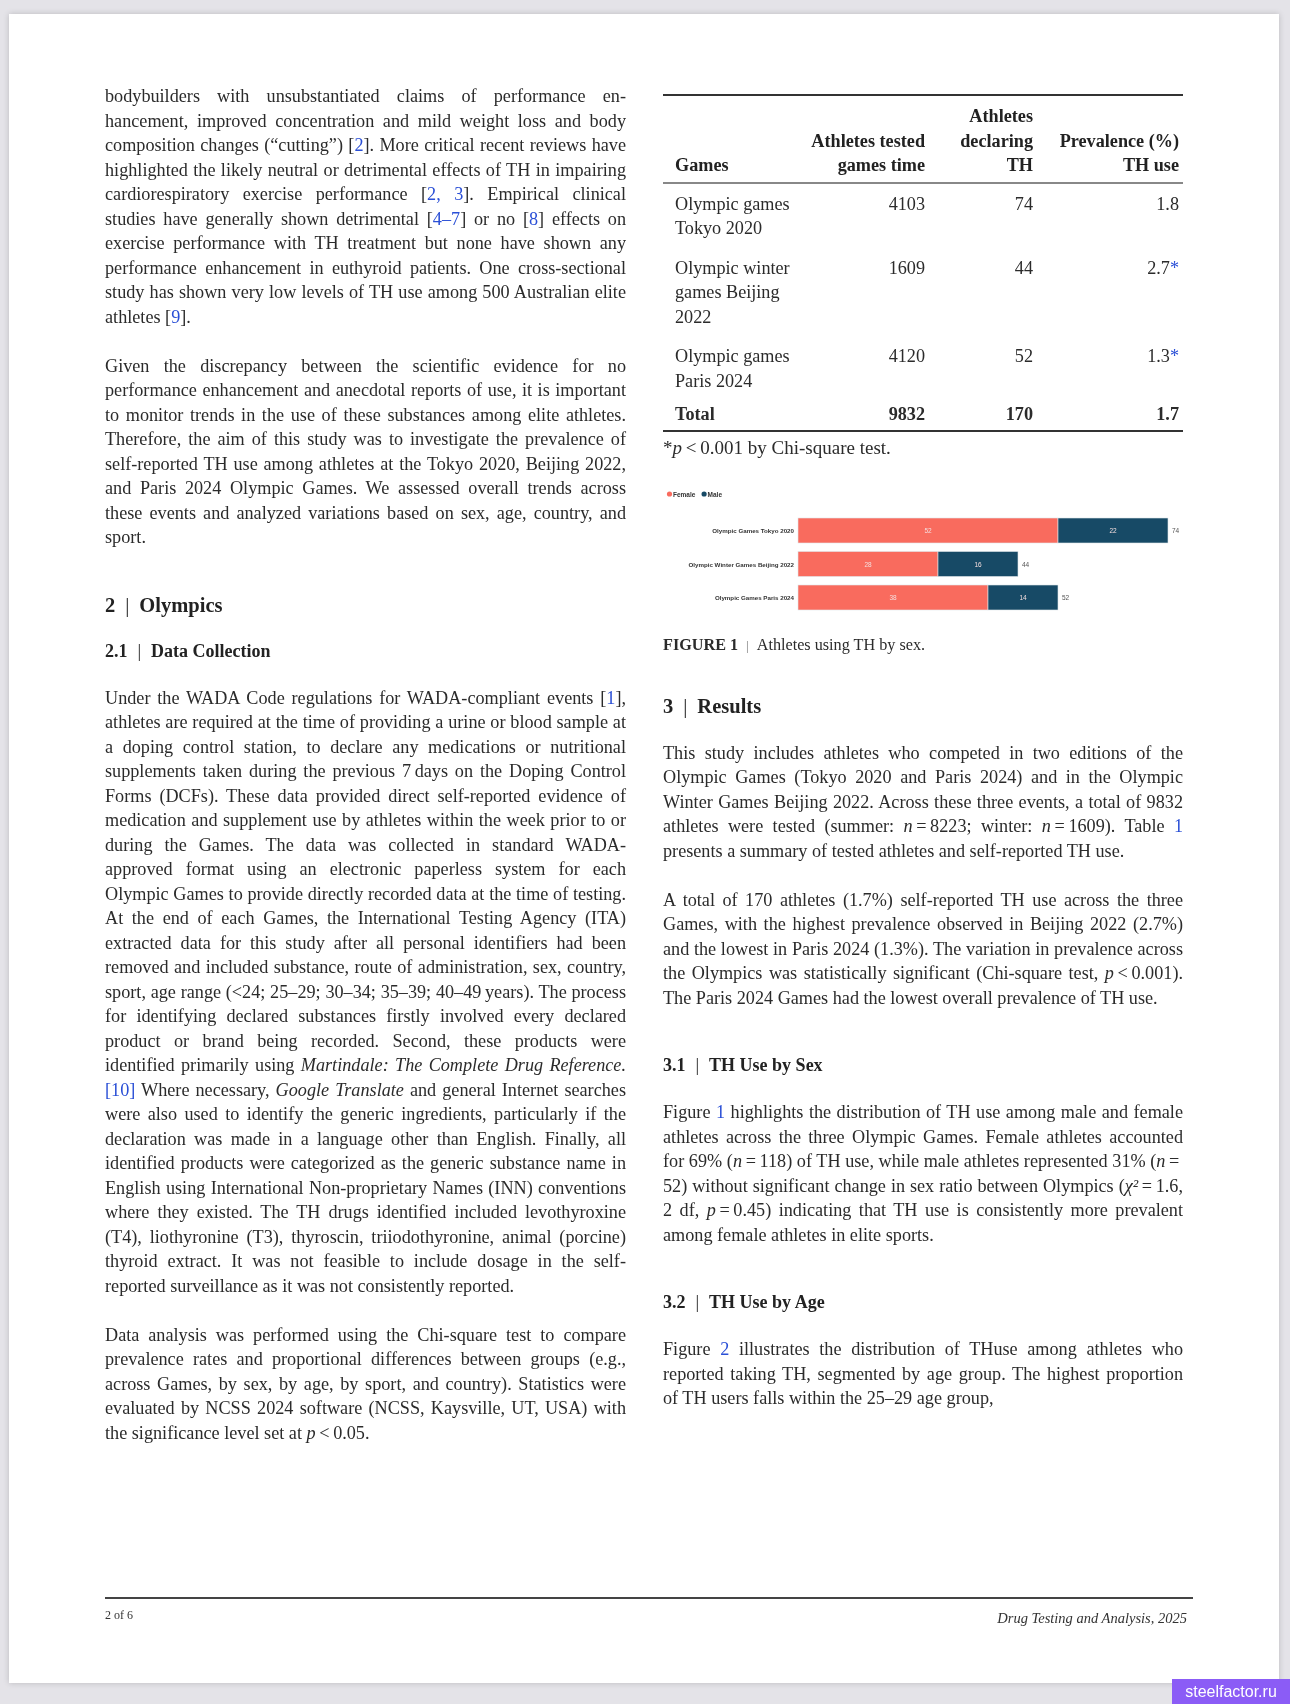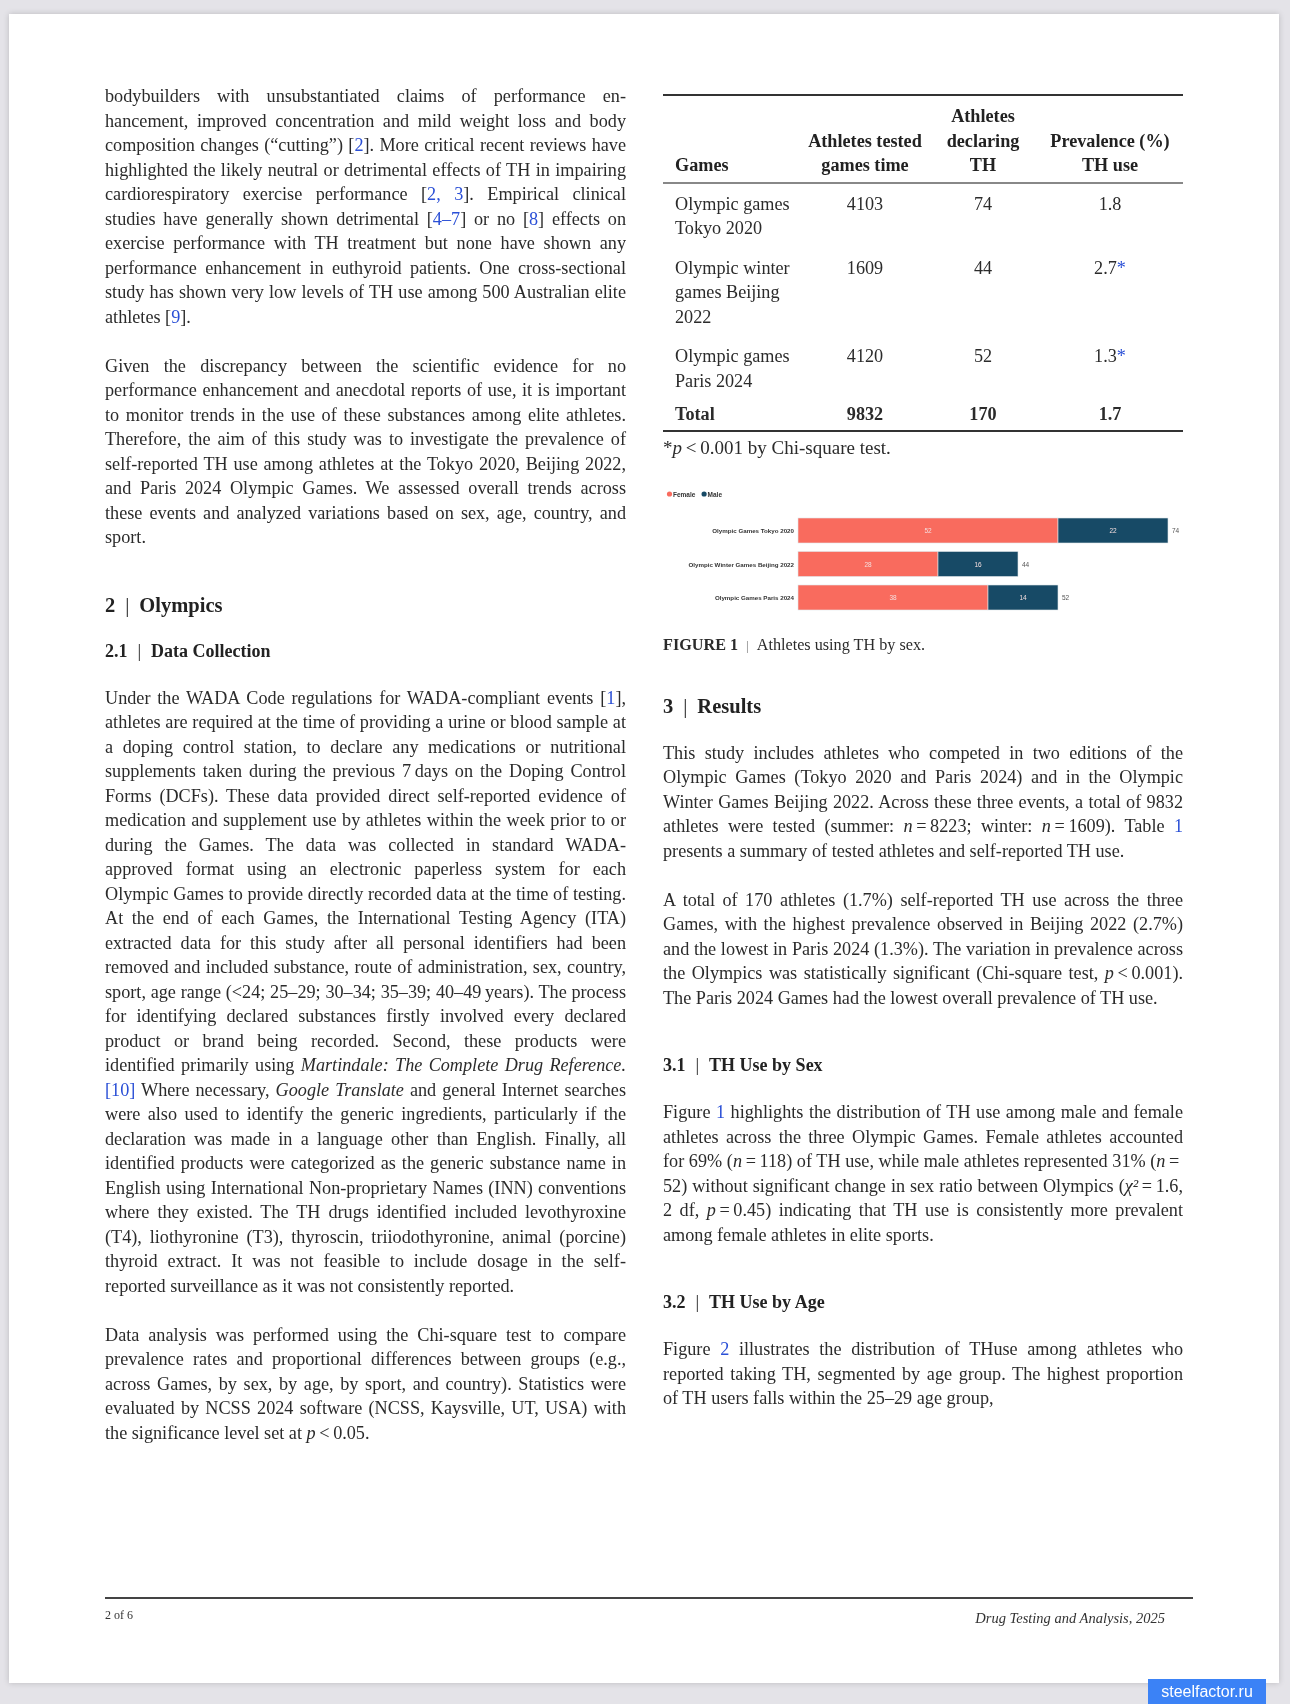--- a/index.html
+++ b/index.html
@@ -24,31 +24,31 @@
   h3 { margin:0; font-family:"Liberation Serif", serif; font-weight:bold; font-size:18px; line-height:26px; color:#222; }
   .sep { font-weight:normal; margin:0 10px; }
   .caption { font-size:16.2px; line-height:24px; text-align:justify; }
   .caption b { letter-spacing:0.3px; }
   .cap-sep { color:#777; margin:0 8px; font-size:13px; }
   table.t1 { border-collapse:collapse; width:520px; margin-top:10px; font-family:"Liberation Serif", serif; font-size:18.2px; line-height:24.5px; }
   table.t1 thead tr { border-top:2px solid #333; border-bottom:2px solid #888; }
   table.t1 th { font-weight:bold; vertical-align:bottom; padding:8px 4px 4px 4px; color:#222; }
   table.t1 td { vertical-align:top; padding:8px 4px 7px 4px; }
   table.t1 th.c0, table.t1 td.c0 { text-align:left; padding-left:12px; width:122px; }
-  table.t1 td.num, table.t1 th.num { text-align:center; }
+  table.t1 td.num, table.t1 th.num { text-align:right; }
   table.t1 tr.total td { font-weight:bold; padding:2px 4px 3px 4px; }
   table.t1 tr.total td.c0 { padding-left:12px; }
   table.t1 tbody tr.total { border-bottom:2px solid #333; }
   .star { color:#2a4fd6; }
   .foot-note { font-size:19px; line-height:20px; margin-top:6px; }
   .chart-wrap { position:relative; width:530px; height:140px; margin-top:28px; }
   .footer-rule { position:absolute; left:96px; top:1597px; width:1088px; height:0; border-top:2px solid #444; }
   .footer-left { position:absolute; left:96px; top:1608px; font-family:"Liberation Serif", serif; font-size:12px; color:#333; }
-  .footer-right { position:absolute; right:114px; top:1610px; font-family:"Liberation Serif", serif; font-style:italic; font-size:14.5px; color:#333; }
-  .watermark { position:absolute; left:1148px; top:1679px; width:118px; height:25px; background:#3b82f6; color:#fff; font-family:"Liberation Sans", sans-serif; font-size:16px; line-height:25px; text-align:center; }
+  .footer-right { position:absolute; right:92px; top:1610px; font-family:"Liberation Serif", serif; font-style:italic; font-size:14.5px; color:#333; }
+  .watermark { position:absolute; left:1172px; top:1679px; width:118px; height:25px; background:#8b5cf6; color:#fff; font-family:"Liberation Sans", sans-serif; font-size:16px; line-height:25px; text-align:center; }
   .fig-caption { font-size:16.2px; line-height:22px; margin-top:8px; }
   i { font-style:italic; }
 </style>
 </head>
 <body>
 
 <div class="page">
 
   <div class="col left">
     <p><span>bodybuilders with unsubstantiated claims of performance en­hancement, improved concentration and mild weight loss and body composition changes (“cutting”) [</span><a class="ref">2</a><span>]. More critical recent reviews have highlighted the likely neutral or detrimental effects of TH in impairing cardiorespiratory exercise perfor­mance [</span><a class="ref">2, 3</a><span>]. Empirical clinical studies have generally shown detrimental [</span><a class="ref">4–7</a><span>] or no [</span><a class="ref">8</a><span>] effects on exercise performance with TH treatment but none have shown any performance enhancement in euthyroid patients. One cross-sectional study has shown very low levels of TH use among 500 Australian elite athletes [</span><a class="ref">9</a><span>].</span></p>

